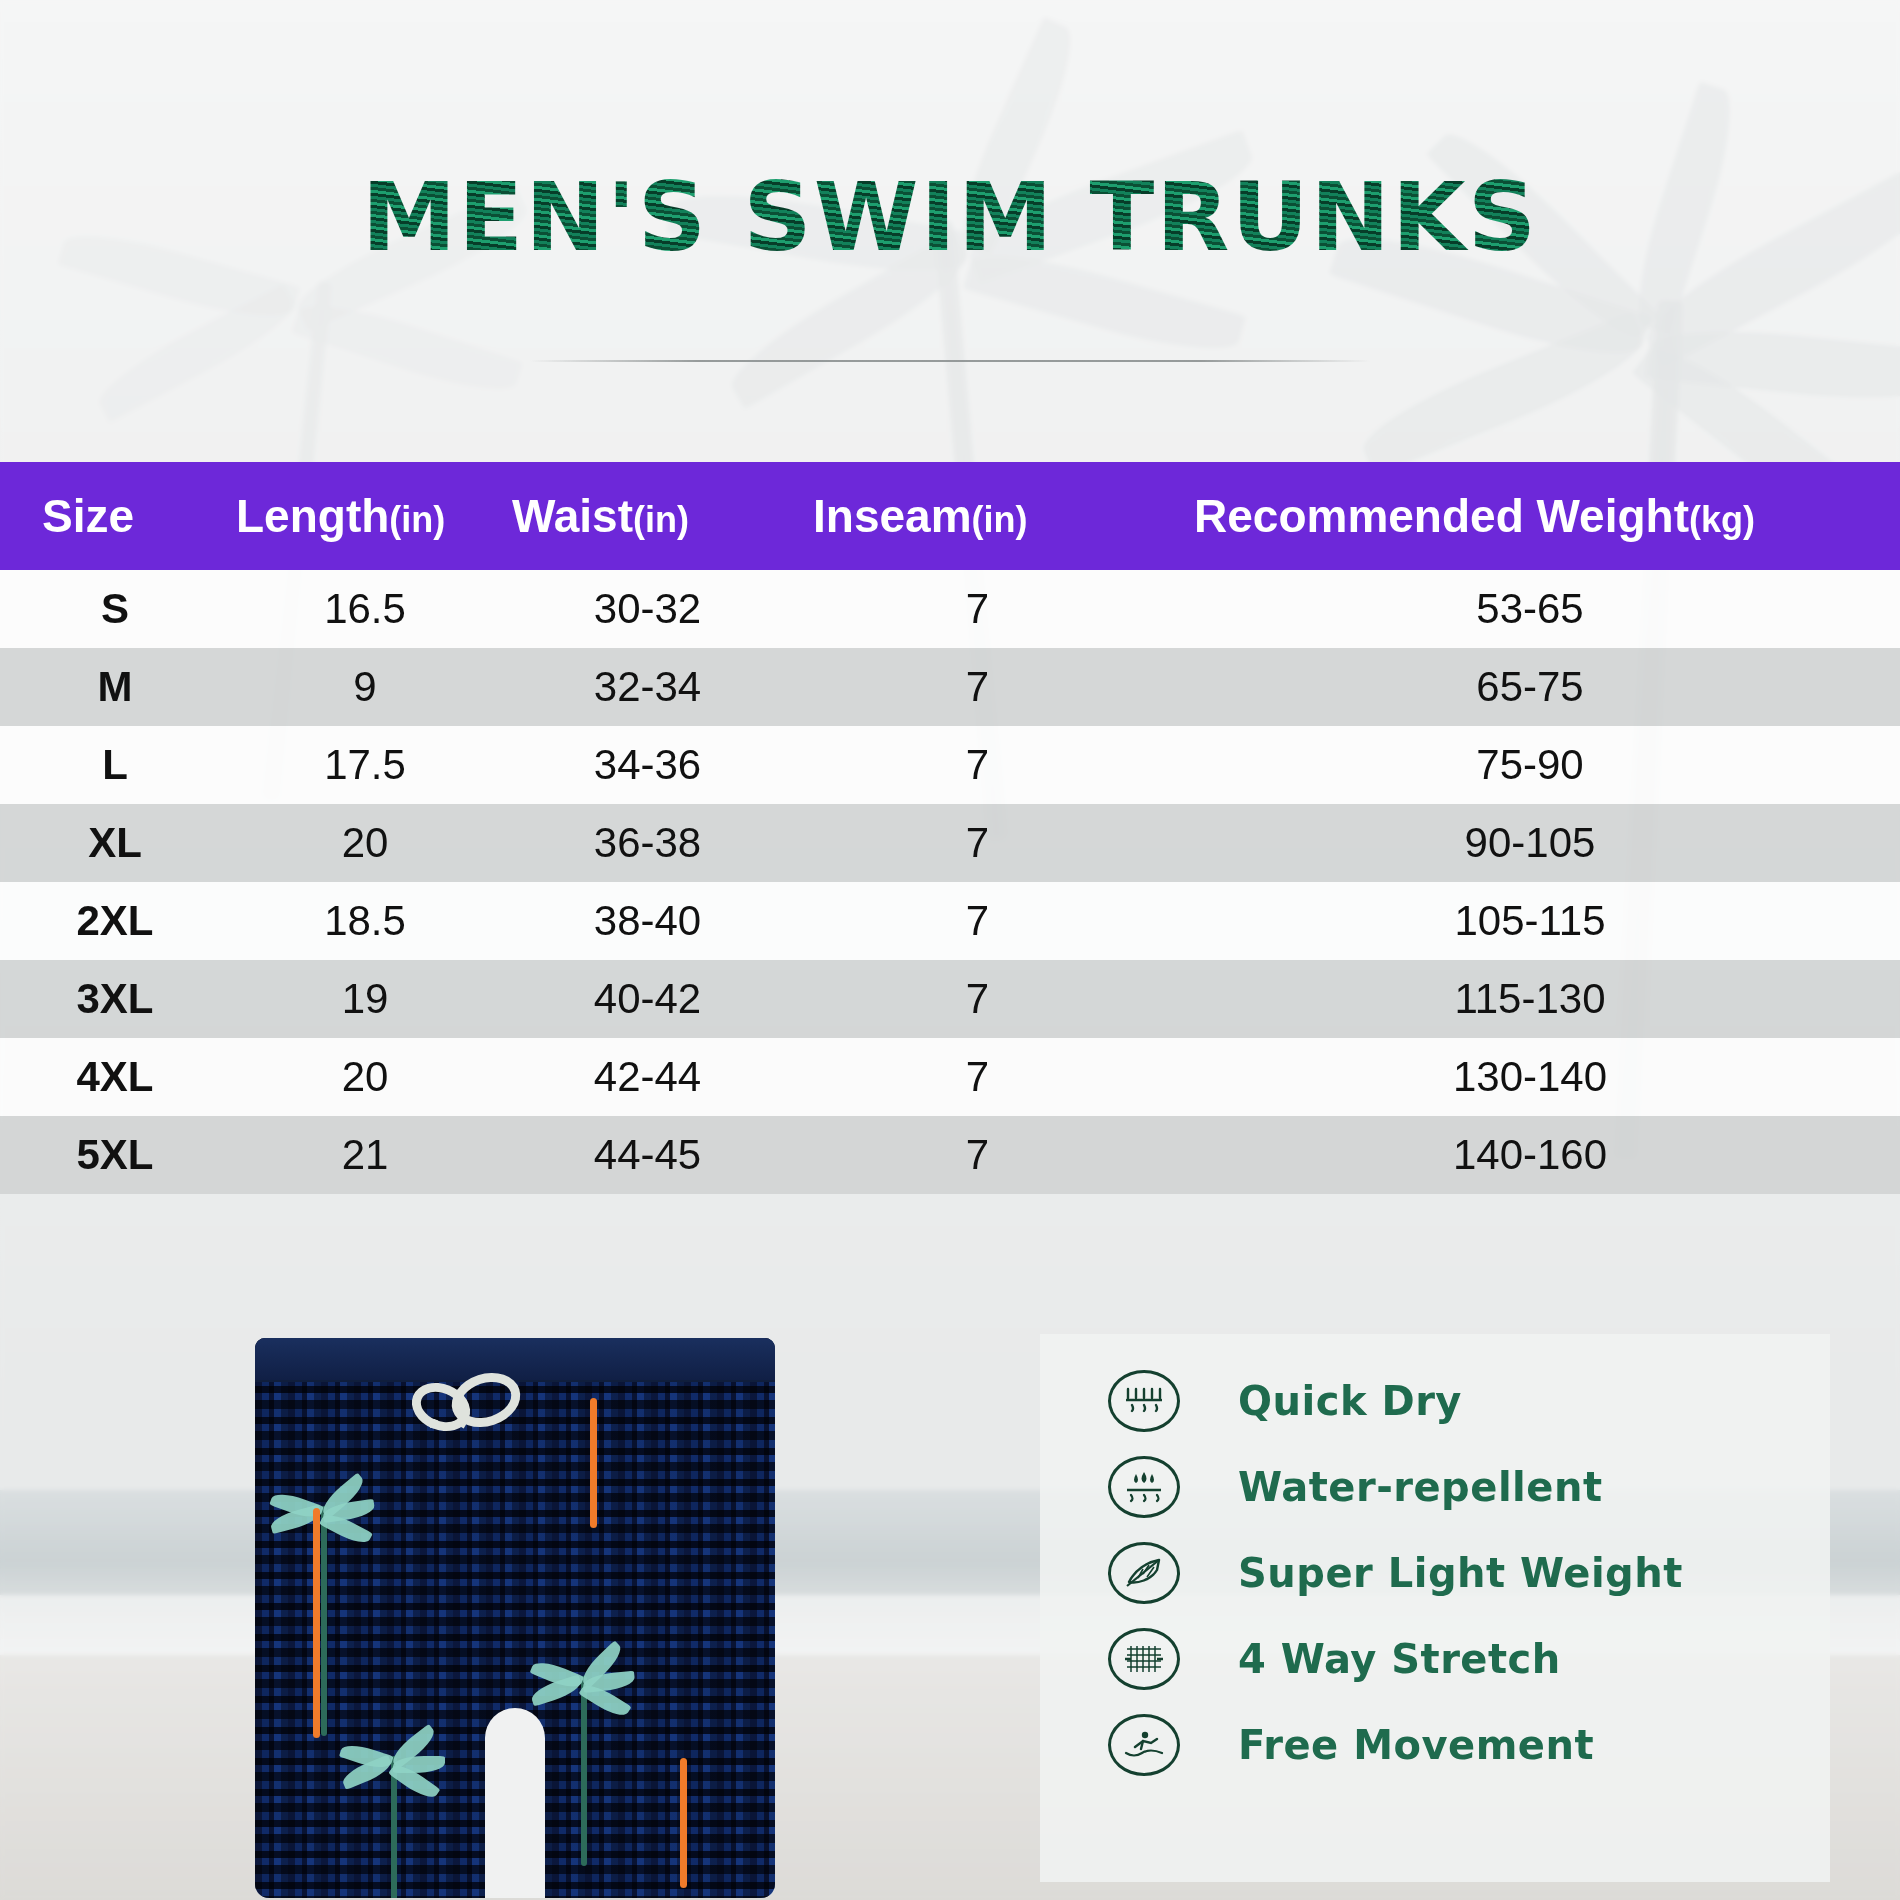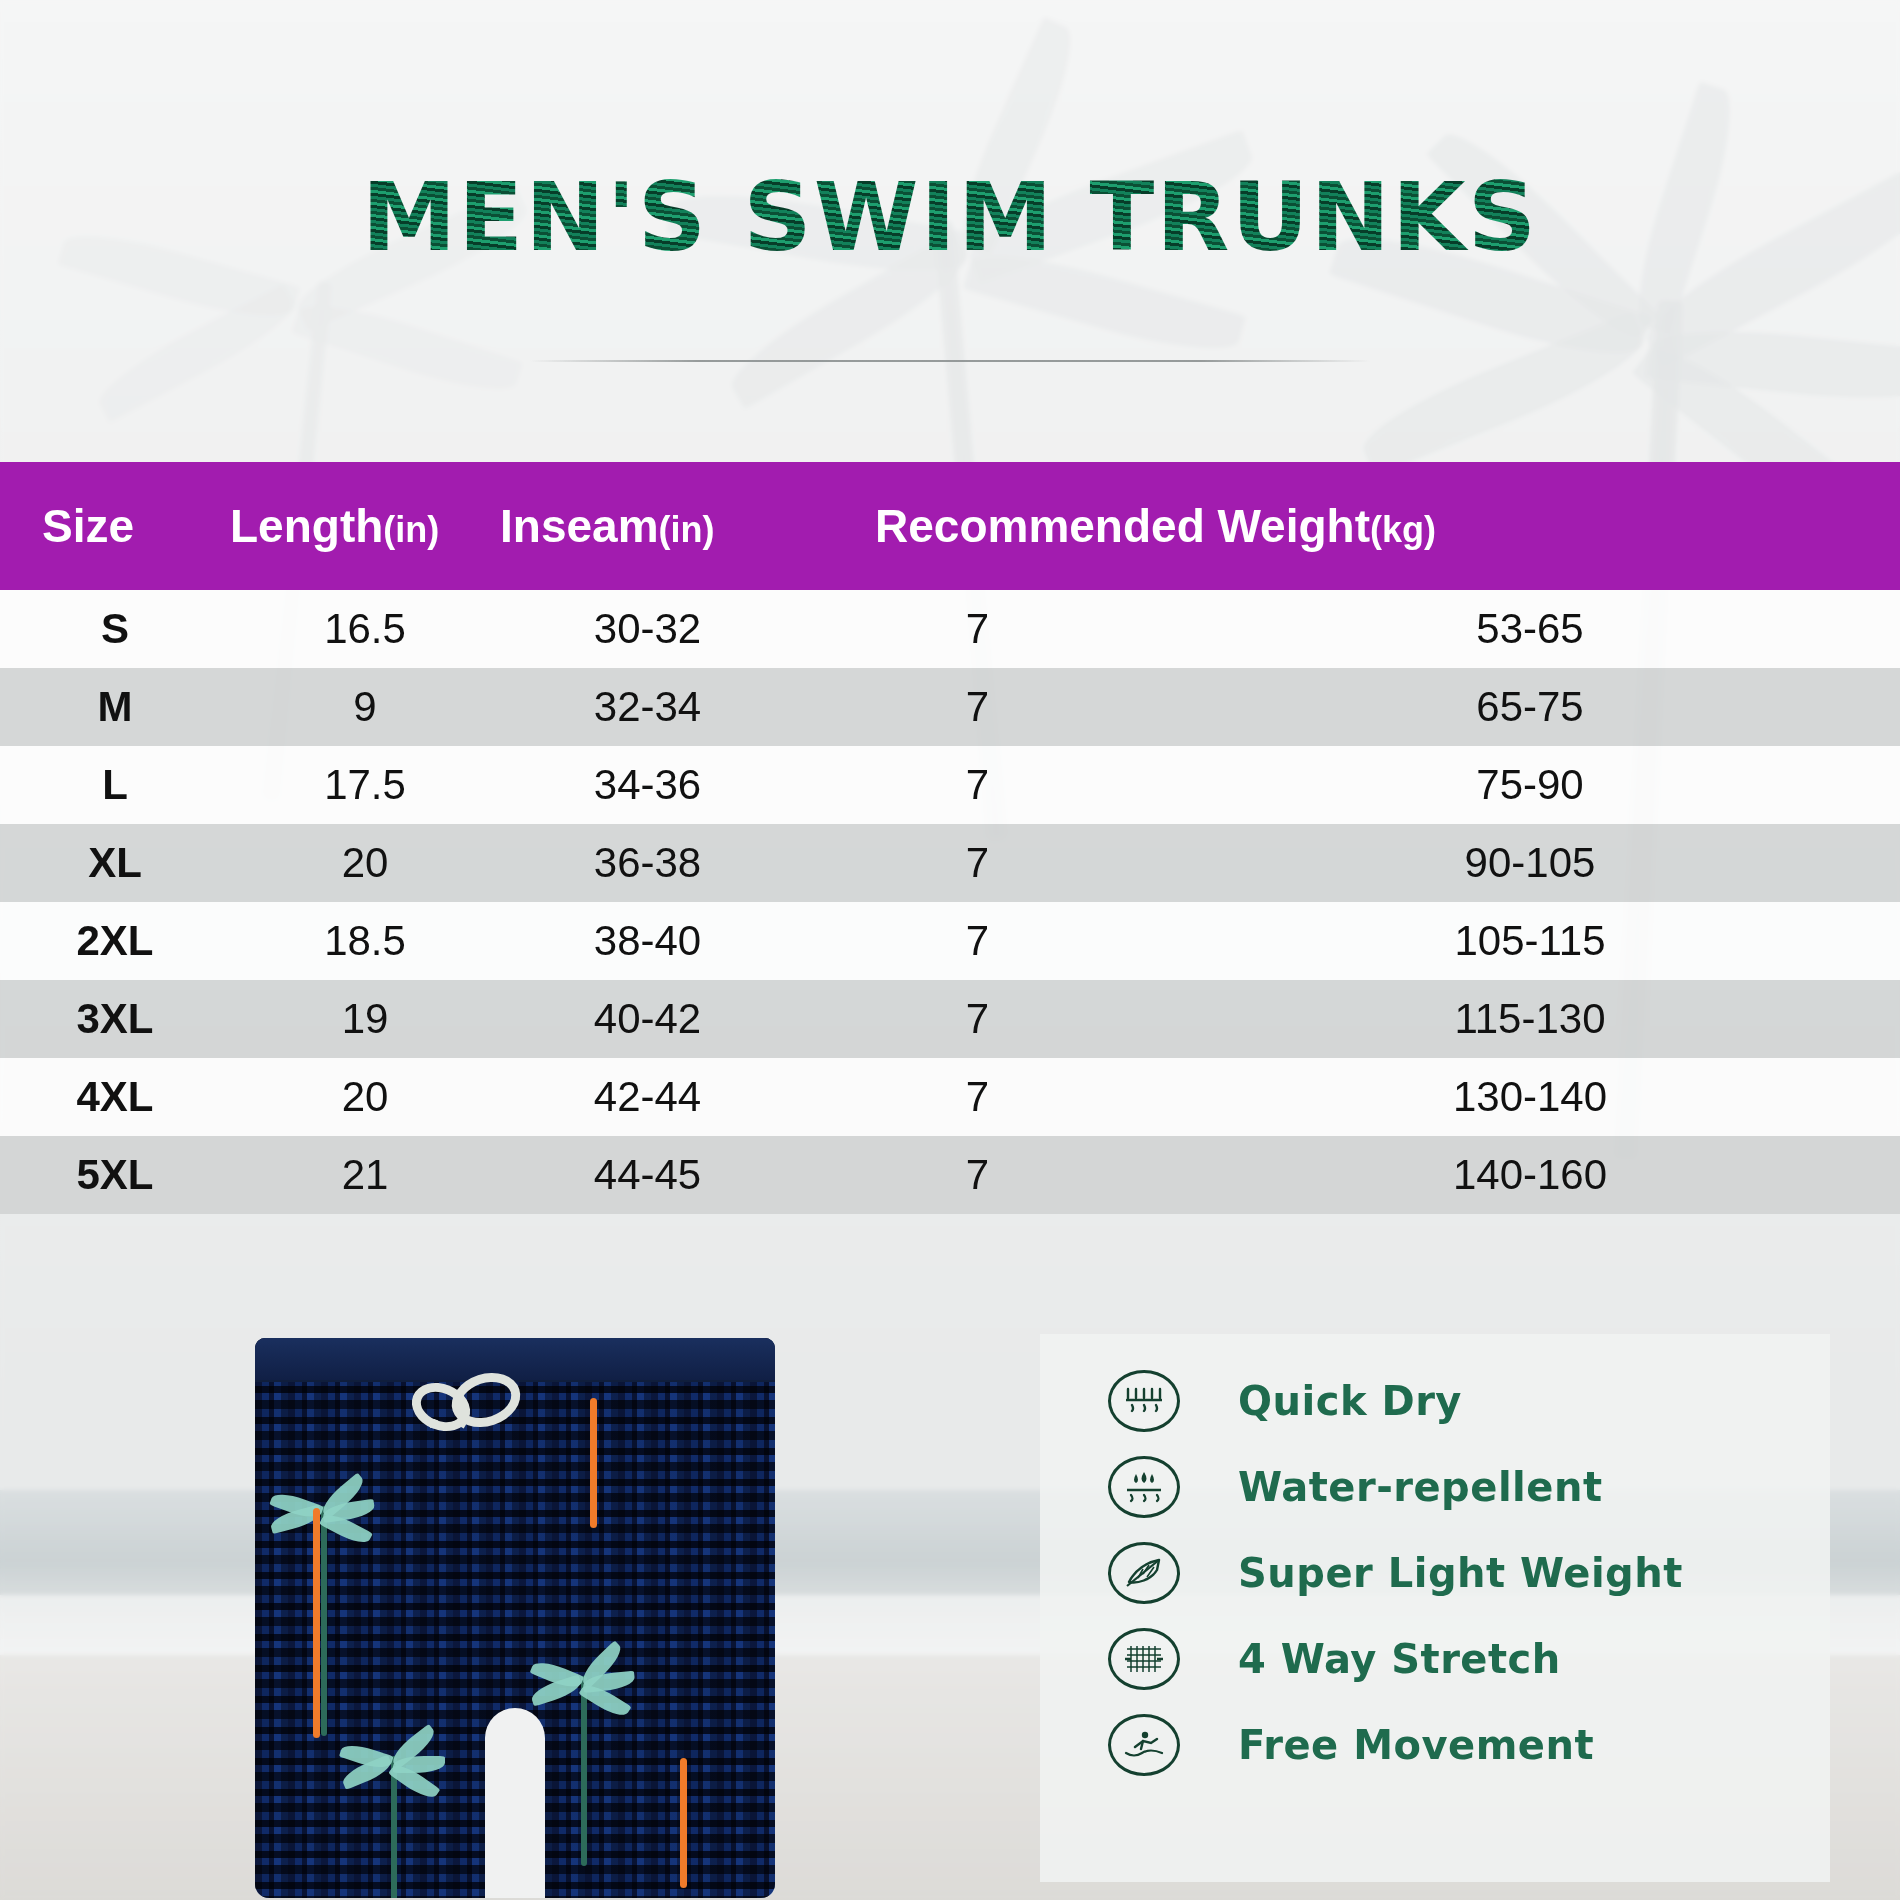--- a/index.html
+++ b/index.html
@@ -109,23 +109,24 @@
     top: 462px;
     z-index: 6;
     font-family: "Liberation Sans", sans-serif;
   }
   .row {
     display: flex;
     align-items: center;
     height: 78px;
   }
   .row.head {
-    background: #a21caf;
+    background: #6d28d9;
     color: #ffffff;
-    height: 128px;
+    height: 108px;
+    gap: 6px;
   }
   .row.odd  { background: rgba(255,255,255,0.80); }
   .row.even { background: rgba(206,209,209,0.80); }
 
   .c { text-align: center; font-size: 42px; color: #111; }
   .c0 { width: 230px; font-weight: 700; }
   .c1 { width: 270px; }
   .c2 { width: 295px; }
   .c3 { width: 365px; }
   .c4 { flex: 1; }
@@ -308,20 +309,21 @@
 <div class="header">
   <div class="title">MEN'S SWIM TRUNKS</div>
   <div class="title-rule"></div>
 </div>
 
 <div class="table">
 
   <div class="row head">
     <div class="c c0"><span>Size</span></div>
     <div class="c c1"><span>Length</span><span class="unit">(in)</span></div>
+    <div class="c c2"><span>Waist</span><span class="unit">(in)</span></div>
     <div class="c c3"><span>Inseam</span><span class="unit">(in)</span></div>
     <div class="c c4"><span>Recommended Weight</span><span class="unit">(kg)</span></div>
   </div>
 
   <div class="row odd">
     <div class="c c0">S</div>
     <div class="c c1">16.5</div>
     <div class="c c2">30-32</div>
     <div class="c c3">7</div>
     <div class="c c4">53-65</div>

